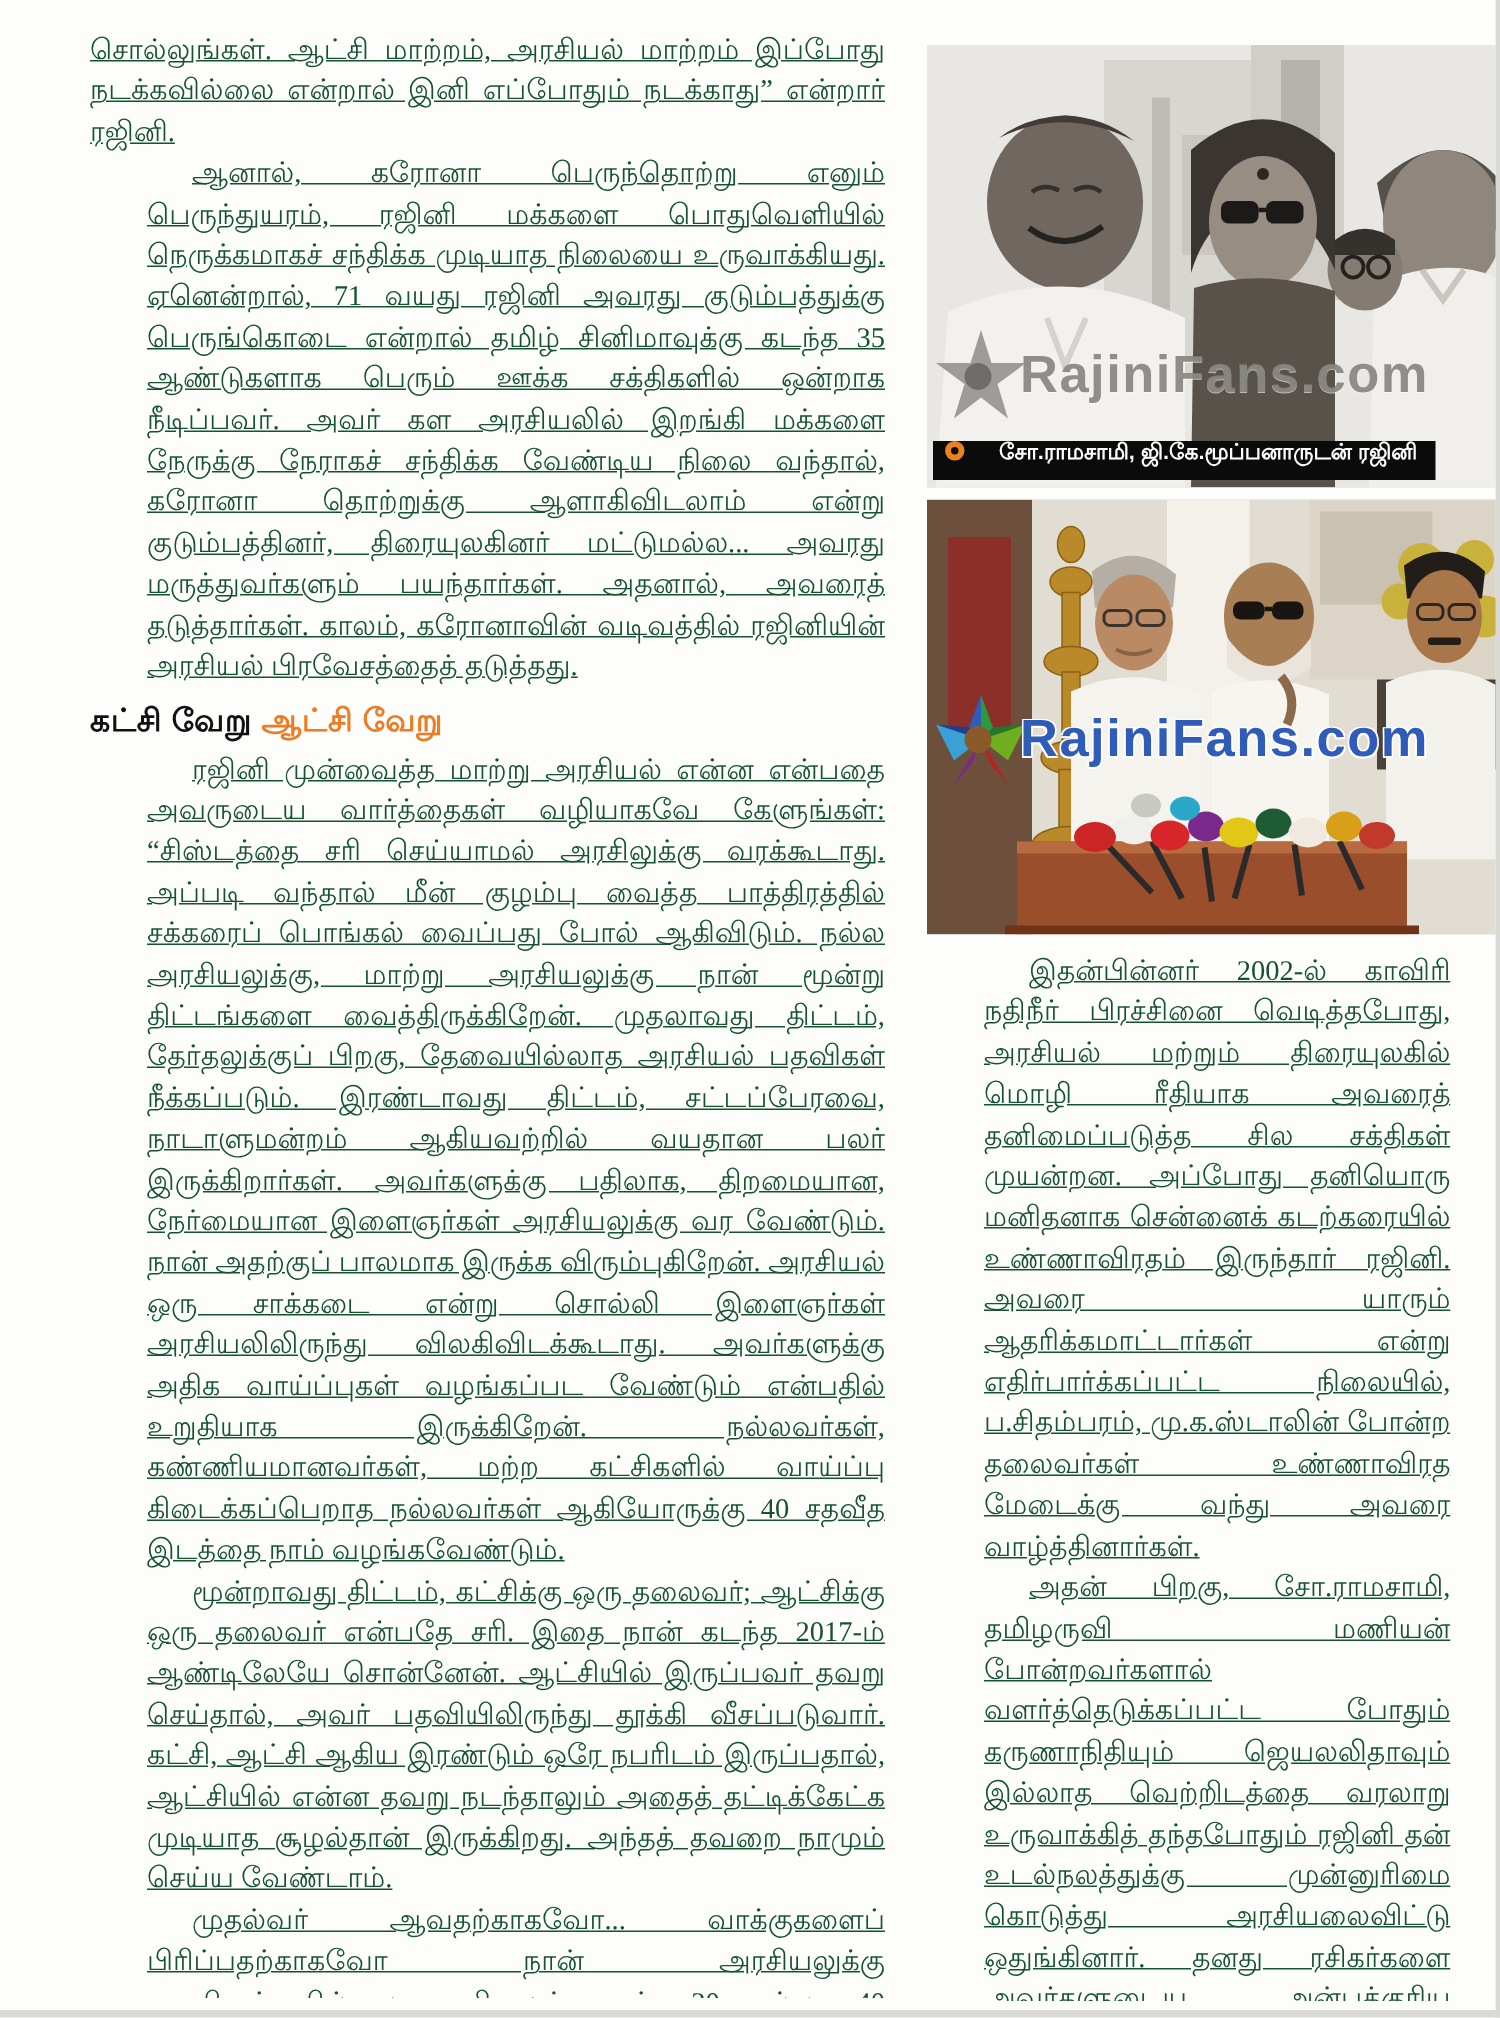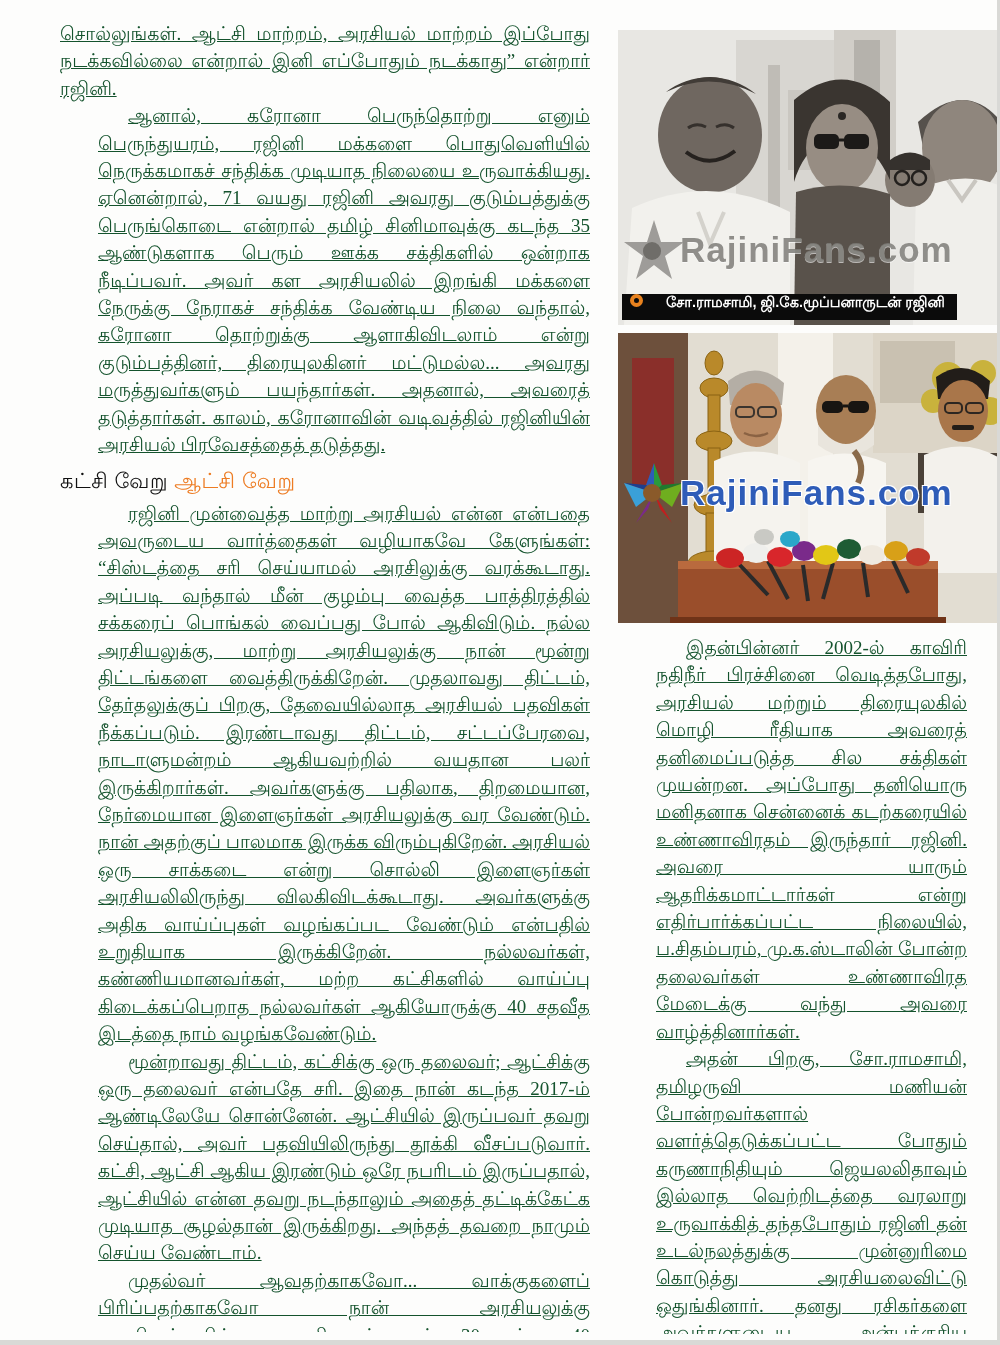--- a/index.html
+++ b/index.html
@@ -22,21 +22,21 @@
     position:absolute; left:0; top:604px; width:349px; height:700px; overflow:hidden;
   }
   p.body-para {
     font-size:19px; line-height:27.4px; color:#14532d; text-align:justify;
     text-justify:inter-word;
     text-decoration:underline;
   }
   p.indent { text-indent:30px;margin-left:38px; }
   h2.section-heading {
     font-family:"Liberation Sans", sans-serif;
-    font-size:21px; line-height:30px; font-weight:400; color:#111;
+    font-size:21px; line-height:30px; font-weight:700; color:#111;
     margin:7px 0 4px 0; letter-spacing:.5px;
   }
   h2.section-heading .orange { color:#ED7C23; }
 
   
   .photo { position:absolute; left:0; overflow:hidden; background:#ddd; }
   .photo-bw   { top:0;   width:380px; height:295px; }
   .photo-color{ top:303px; width:380px; height:290px; }
   .photo svg.illus { position:absolute; inset:0; width:100%; height:100%; }
 

